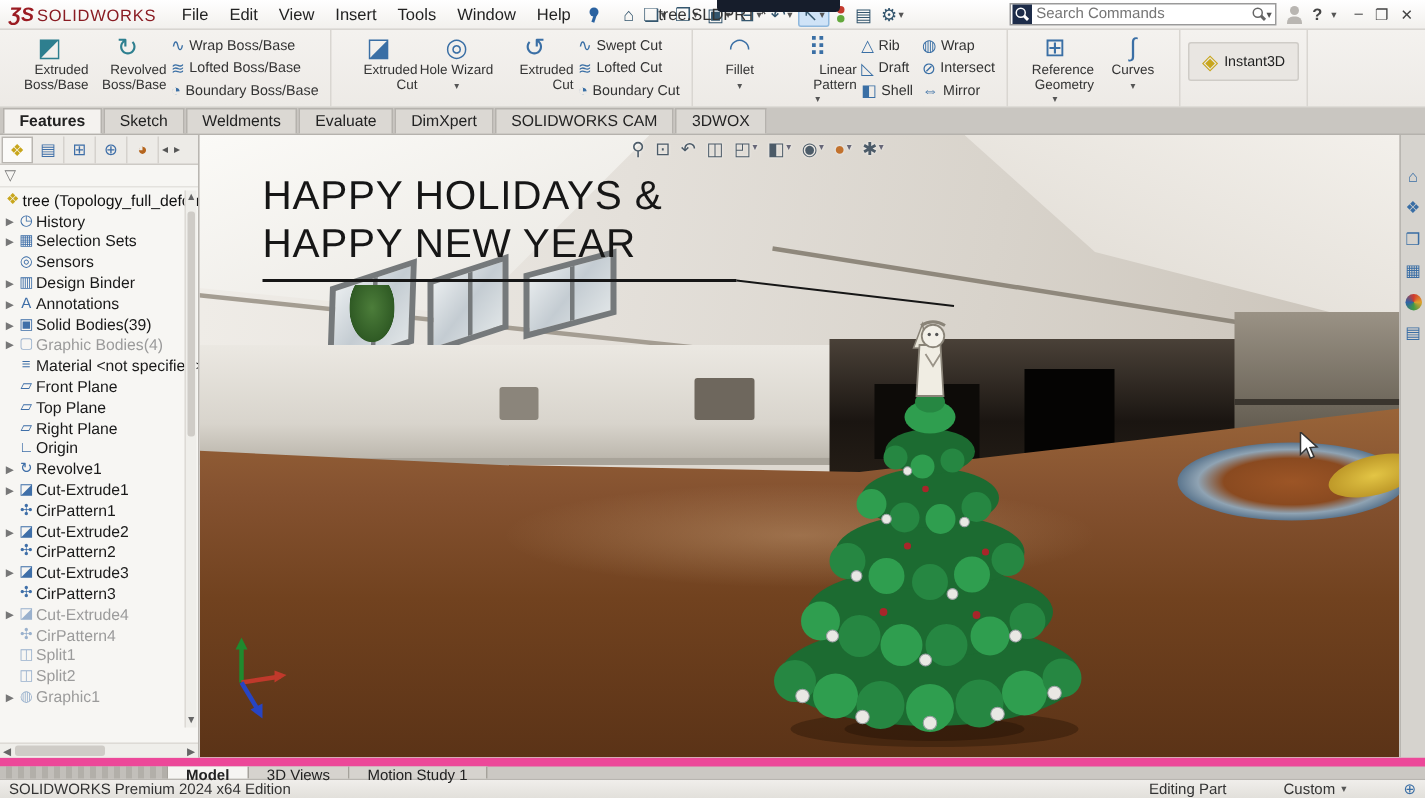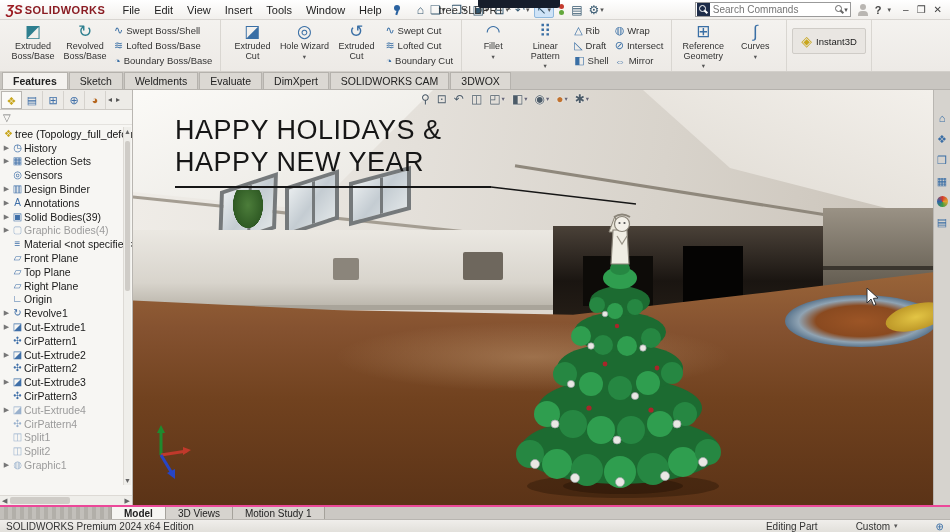--- a/index.html
+++ b/index.html
@@ -3,58 +3,58 @@
 <meta charset="utf-8">
 <style>
   * { margin:0; padding:0; box-sizing:border-box; }
   html,body { width:950px; height:532px; overflow:hidden; }
   body { font-family:"Liberation Sans", sans-serif; background:#e8e6e2; position:relative; font-size:11px; color:#222; }
 
   
   #titlebar { height:20px; display:flex; align-items:center; background:linear-gradient(#ffffff,#f2f0ed); border-bottom:1px solid #d8d5d1; padding:0 4px; position:relative; z-index:40; }
   .logo { display:flex; align-items:baseline; margin:0 10px 0 2px; }
   .logo-mark { color:#9b1b22; font-style:italic; font-weight:bold; font-size:13px; margin-right:2px; }
-  .logo-text { color:#8a1c23; font-weight:bold; font-size:11px; letter-spacing:0.5px; }
+  .logo-text { color:#8a1c23; font-weight:normal; font-size:11px; letter-spacing:0.5px; }
   #menu-bar { display:flex; }
   .menu-item { padding:2px 7px; font-size:11px; color:#222; cursor:default; }
   .pin-icon { width:12px; height:12px; position:relative; margin:0 8px 0 2px; }
   .pin-icon::before { content:''; position:absolute; width:6px; height:6px; background:#2a62a0; border-radius:50%; top:1px; left:3px; }
   .pin-icon::after { content:''; position:absolute; width:2px; height:5px; background:#2a62a0; top:6px; left:5px; transform:rotate(18deg); }
   #quick-access { display:flex; align-items:center; gap:2px; margin-left:4px; }
   .qa-btn { display:flex; align-items:center; padding:1px 2px; border-radius:2px; color:#34566e; }
   .qa-btn.hl { background:#cfe3f7; border:1px solid #8fb8dd; }
   .qa-glyph { font-size:12px; line-height:12px; }
   .qa-dd { font-size:7px; color:#555; margin-left:1px; }
   .traffic { display:inline-flex; flex-direction:column; gap:1px; padding:1px; }
   .traffic i { width:5px; height:5px; border-radius:50%; display:block; }
   .traffic .r { background:#c43b2e; } .traffic .g { background:#63a83c; }
   #doc-title { position:absolute; left:50%; transform:translateX(-50%); font-size:11px; color:#333; top:4px; }
   #titlebar-right { margin-left:auto; display:flex; align-items:center; gap:6px; }
-  #search-box { display:flex; align-items:center; width:156px; height:15px; border:1px solid #9a9a9a; background:#fff; }
+  #search-box { display:flex; align-items:center; width:178px; height:15px; border:1px solid #9a9a9a; background:#fff; }
   .search-sq { width:13px; height:13px; background:#1d2c49; display:flex; align-items:center; justify-content:center; margin:0 3px 0 1px; }
   .mag { width:9px; height:9px; position:relative; display:inline-block; }
   .mag::before { content:''; position:absolute; width:5px; height:5px; border:1.4px solid #666; border-radius:50%; top:0; left:0; }
   .mag.w::before { border-color:#fff; }
   .mag::after { content:''; position:absolute; width:1.6px; height:4px; background:#666; transform:rotate(-45deg); top:5px; left:6px; }
   .mag.w::after { background:#fff; }
   #search-input { border:none; outline:none; flex:1; font-size:10px; color:#555; font-family:"Liberation Sans",sans-serif; min-width:0; }
   .search-dd { font-size:7px; color:#555; margin-right:2px; }
   .user-icon { width:12px; height:12px; position:relative; }
   .user-icon::before { content:''; position:absolute; width:6px; height:6px; background:#b9b6b2; border-radius:50%; left:3px; top:0; }
   .user-icon::after { content:''; position:absolute; width:10px; height:5px; background:#b9b6b2; border-radius:4px 4px 0 0; left:1px; top:7px; }
   .help-q { font-size:11px; font-weight:bold; color:#444; }
   .win-btn { font-size:10px; color:#444; padding:0 4px; }
   .dark-artifact { position:absolute; left:478px; top:0; width:82px; height:8px; background:#161d2b; border-radius:0 0 3px 3px; }
 
   
   #ribbon { height:52px; background:linear-gradient(#f4f2ef,#edeae6); display:flex; align-items:stretch; border-bottom:1px solid #d2cfca; padding-left:2px; }
   .rib-group { display:flex; align-items:flex-start; padding:2px 5px; border-right:1px solid #d9d6d1; }
   .rib-big { width:52px; display:flex; flex-direction:column; align-items:center; padding-top:1px; border-radius:2px; }
   .rib-big .ico { font-size:17px; line-height:18px; }
-  .rib-big .lbl { font-size:9px; line-height:9.5px; text-align:center; color:#333; margin-top:1px; }
+  .rib-big .lbl { font-size:9px; line-height:9.5px; text-align:right; color:#333; margin-top:1px; }
   .rib-big .dd { font-size:6.5px; color:#555; margin-top:1px; }
   .rib-stack { display:flex; flex-direction:column; justify-content:flex-start; padding-top:1px; }
   .rib-small { display:flex; align-items:center; height:15px; padding:0 3px; border-radius:2px; white-space:nowrap; }
   .rib-small .ico { font-size:11px; margin-right:3px; }
   .rib-small .lbl { font-size:9.5px; color:#333; }
   .rib-wide { display:flex; align-items:center; gap:4px; padding:4px 8px; margin-top:6px; border:1px solid #cfccc7; background:#e9e6e2; border-radius:2px; }
   .rib-wide .ico { font-size:14px; }
   .rib-wide .lbl { font-size:9.5px; }
 
   
@@ -122,21 +122,21 @@
   #tree-svg { left:372px; top:112px; width:230px; height:300px; z-index:5; }
   #triad-svg { left:14px; bottom:24px; width:46px; height:58px; z-index:6; }
   #cursor-svg { left:733px; top:198px; width:14px; height:20px; z-index:9; }
 
   
   #task-pane { width:17px; background:#d6d3ce; border-left:1px solid #b9b6b1; display:flex; flex-direction:column; align-items:center; padding-top:22px; gap:9px; z-index:20; }
   .tp-ico { font-size:11px; line-height:12px; color:#3a6ea5; }
   .ball { width:11px; height:11px; border-radius:50%; background:conic-gradient(#d23b2e,#e0a12c,#3f9b44,#2d62a8,#d23b2e); }
 
   
-  #bottom-tabs { height:14px; background:#cbc8c3; display:flex; align-items:stretch; border-top:2px solid #ec4899;text-align:right; }
+  #bottom-tabs { height:14px; background:#cbc8c3; display:flex; align-items:stretch; border-top:6px solid #ec4899;text-align:right; }
   .bt-scroll { width:112px; background:repeating-linear-gradient(90deg,#c2bfba 0 4px,#b2afa9 4px 8px); border-right:1px solid #a5a29b; }
   .btab { font-size:10px; padding:1px 12px 0; color:#222; border-right:1px solid #a5a29b; background:#d6d3ce; }
   .btab.active { background:#f6f5f2; font-weight:bold; }
 
   
   #status-bar { height:13px; background:linear-gradient(#f0eeeb,#e2e0db); border-top:1px solid #b8b5b0; display:flex; align-items:center; font-size:10px; color:#333; padding:0 6px; }
   #status-right { margin-left:auto; display:flex; align-items:center; gap:38px; }
   .cfg { display:flex; align-items:center; gap:4px; }
   .cfg .dd { font-size:7px; color:#555; }
   .globe { font-size:10px; color:#3a6ea5; }
@@ -229,21 +229,21 @@
         <div class="ico" style="color:#2e7f8f">◩</div>
         <div class="lbl">Extruded Boss/Base</div>
       </div>
       <div class="rib-big">
         <div class="ico" style="color:#2e7f8f">↻</div>
         <div class="lbl">Revolved Boss/Base</div>
       </div>
       <div class="rib-stack">
         <div class="rib-small">
           <span class="ico" style="color:#3a6fa5">∿</span>
-          <span class="lbl">Swept Boss/Shell</span>
+          <span class="lbl">Wrap Boss/Base</span>
         </div>
         <div class="rib-small">
           <span class="ico" style="color:#3a6fa5">≋</span>
           <span class="lbl">Lofted Boss/Base</span>
         </div>
         <div class="rib-small">
           <span class="ico" style="color:#3a6fa5">◔</span>
           <span class="lbl">Boundary Boss/Base</span>
         </div>
       </div>

